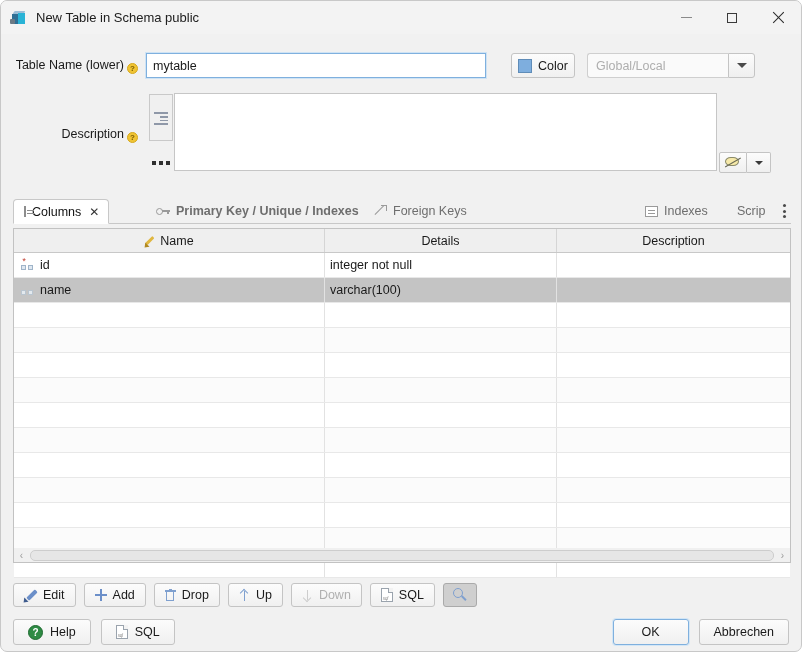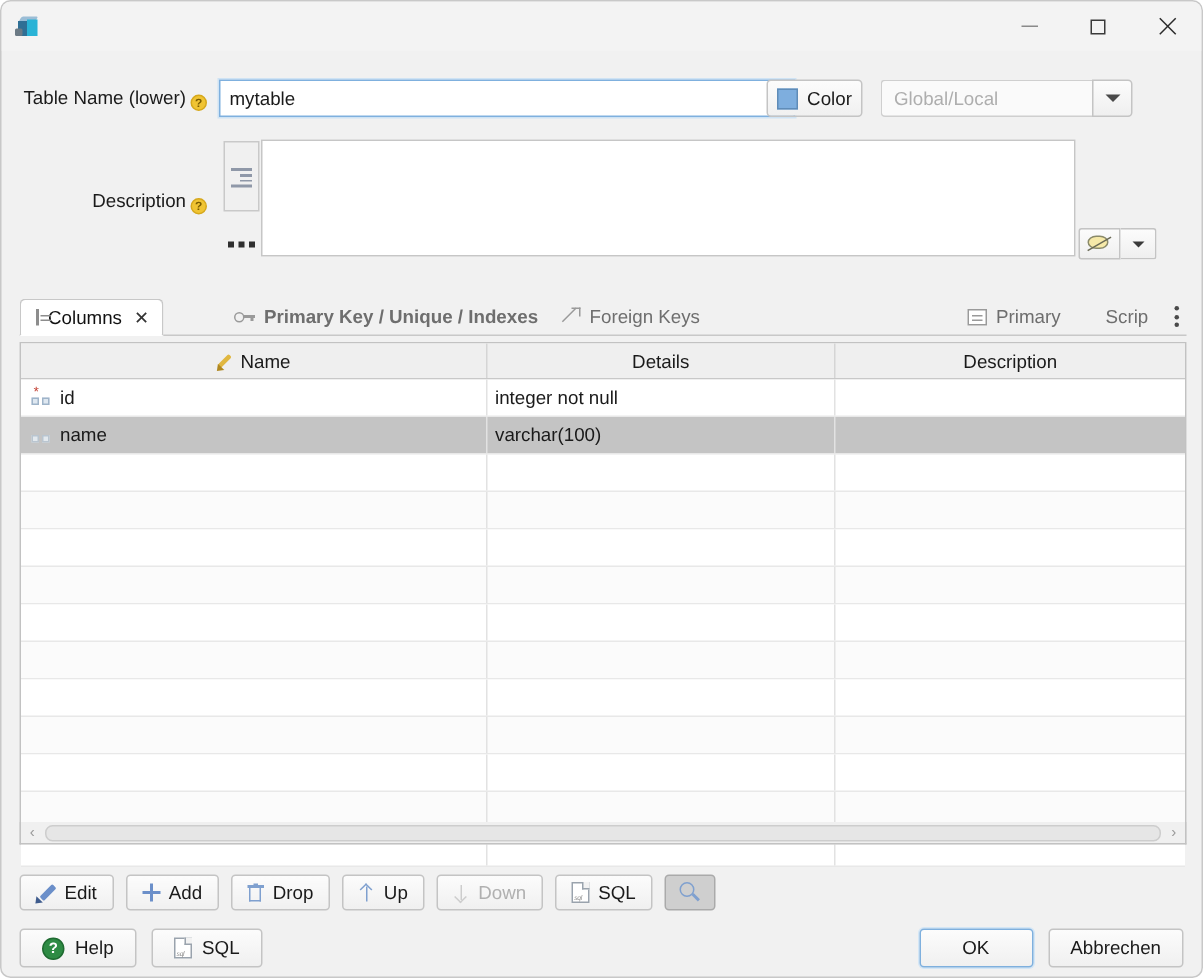--- a/index.html
+++ b/index.html
@@ -764,38 +764,39 @@
 
 <div class="window">
 
   <div class="titlebar">
     <div class="title-icon">
       <div class="cube-top"></div>
       <div class="cube-left"></div>
       <div class="cube-right"></div>
       <div class="cube-dot"></div>
     </div>
+    <div class="title-text">New Table in Schema public</div>
     <div class="win-controls">
       <div class="win-btn">
           <div class="minus"></div>
         </div>
       <div class="win-btn">
           <div class="square"></div>
         </div>
       <div class="win-btn">
           <div class="xmark"></div>
         </div>
     </div>
   </div>
 
   <div class="form-label" style="left:12px; top:57px; width:125px;">
     <span>Table Name (lower)</span><span class="help-badge">?</span>
   </div>
 
-  <input class="text-input focused" type="text" style="left: 145px; top: 52px; width: 384px; height: 25px;" value="mytable">
+  <input class="text-input focused" type="text" style="left: 145px; top: 52px; width: 340px; height: 25px;" value="mytable">
 
   <div class="btn color-btn">
     <div class="color-swatch"></div>
     <span>Color</span>
   </div>
 
   <div class="combo">
     <div class="combo-field">Global/Local</div>
     <div class="combo-arrow">
       <div class="tri-down"></div>
@@ -854,21 +855,21 @@
     </div>
 
     <div class="tab" style="left:352px;">
       <span class="icon-arrow-ne"></span>
       <span>Foreign Keys</span>
     </div>
 
 
     <div class="tab" style="left:622px;">
       <span class="icon-list gray"></span>
-      <span>Primary</span>
+      <span>Indexes</span>
     </div>
 
     <div class="tab" style="left:714px;">
       <span>Scrip</span>
     </div>
 
     <div class="tab-overflow">
       <span></span>
         <span></span>
         <span></span>

